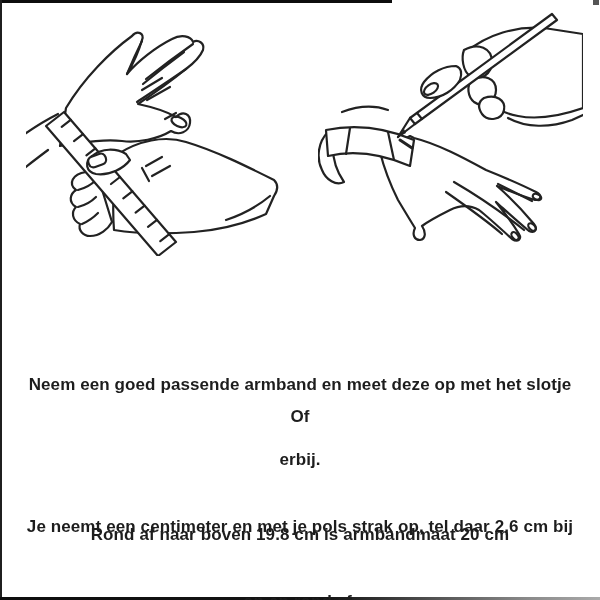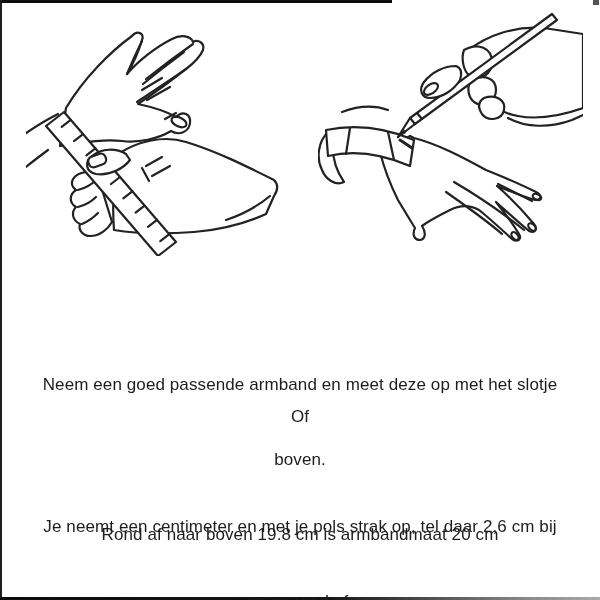--- a/index.html
+++ b/index.html
@@ -10,21 +10,21 @@
   .edge-top    { position:absolute; left:0; top:0; width:392px; height:3px; background:#0d0d0d; }
   .edge-left   { position:absolute; left:0; top:0; width:2px; height:600px; background:#1f1f1f; }
   .edge-bottom { position:absolute; left:0; bottom:0; width:600px; height:3px;
                  background:linear-gradient(90deg,#0d0d0d 0%,#151515 55%,#8a8a8a 88%,#aaa 100%); }
   .corner-tr   { position:absolute; right:1px; top:0; width:6px; height:5px; background:#555; }
   .fig { position:absolute; }
   #fig-left  { left:26px;  top:24px; }
   #fig-right { left:318px; top:12px; }
   .txt {
     position:absolute; left:12px; right:12px; text-align:center;
-    color:#1d1d1d; font-weight:normal; font-size:17px; line-height:25px;
+    color:#1d1d1d; font-weight:bold; font-size:17px; line-height:25px;
     white-space:pre-wrap; letter-spacing:0.1px;
   }
   #block1 { top:322px; }
   #of-sep { top:404px; }
   #block2 { top:464px; }
   svg { display:block; }
 </style>
 </head>
 <body>
 
@@ -161,21 +161,21 @@
 
         <path fill="#fff" d="M138,54 C126,54 114,60 106,70 C100,78 104,86 112,86
           C124,86 136,78 142,68 C144,62 144,56 138,54 Z"></path>
         <ellipse cx="113" cy="77" rx="8" ry="4.5" fill="#fff" transform="rotate(-35 113 77)"></ellipse>
       </g>
     </svg>
   </div>
 
   <div class="txt" id="block1">
     <div>Neem een goed passende armband en meet deze op met het slotje</div>
-    <div>boven.</div>
+    <div>erbij.</div>
     <div>Rond af naar boven 19.8 cm is armbandmaat 20 cm</div>
   </div>
 
   <div class="txt" id="of-sep">Of</div>
 
   <div class="txt" id="block2">
     <div>Je neemt een centimeter en met je pols strak op, tel daar 2,6 cm bij</div>
     <div>op en rond af.</div>
     
     

